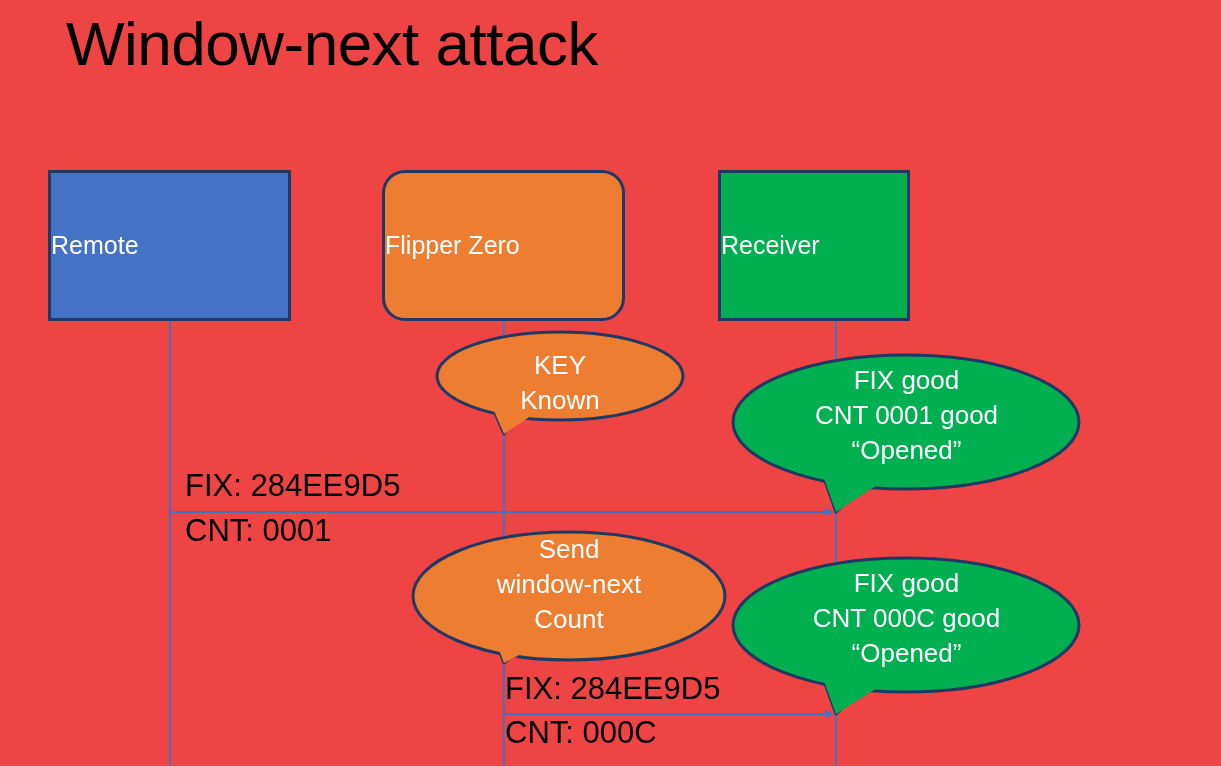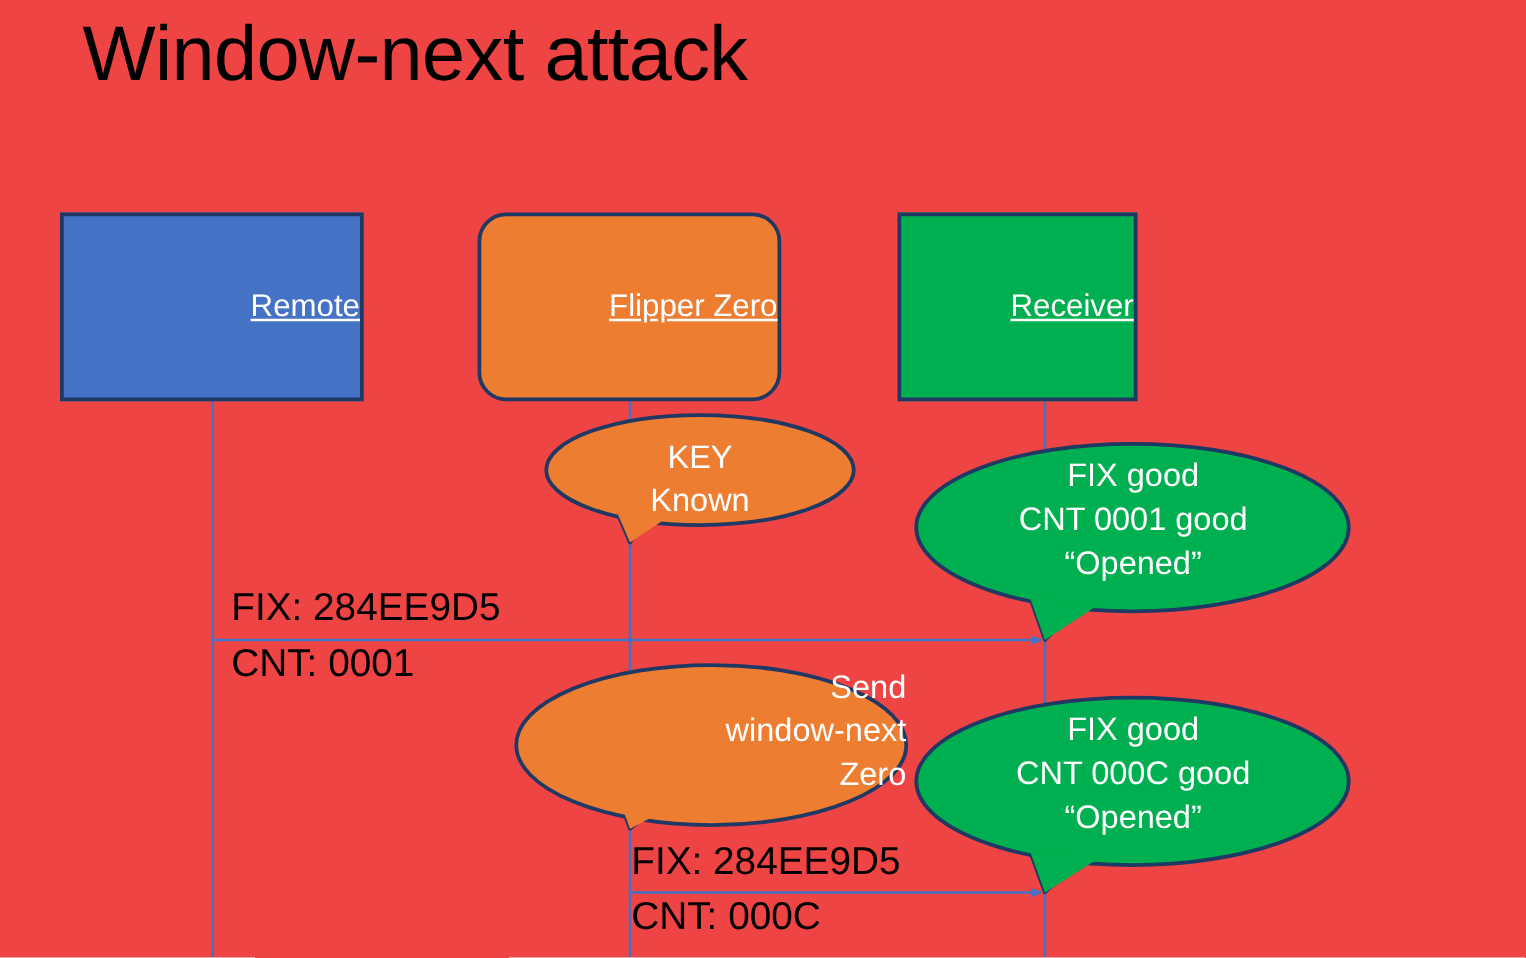--- a/index.html
+++ b/index.html
@@ -37,39 +37,38 @@
     left: 0; top: 0;
     width: 1221px;
     height: 766px;
   }
   .actor-box {
     position: absolute;
     box-sizing: border-box;
     border: 3px solid #1F3864;
     display: flex;
     align-items: center;
-    justify-content: flex-end;
+    justify-content: flex-start;
     color: #ffffff;
     font-size: 25px;
-    text-decoration: underline;
   }
   #actor-remote   { left: 48px;  top: 170px; width: 243px; height: 151px; background: #4472C4; }
   #actor-flipper  { left: 382px; top: 170px; width: 243px; height: 151px; background: #ED7D31; border-radius: 23px; }
   #actor-receiver { left: 718px; top: 170px; width: 192px; height: 151px; background: #00B050; }
 
   .callout-text {
     position: absolute;
     color: #ffffff;
     text-align: center;
     font-size: 26px;
     line-height: 35px;
     pointer-events: none;
   }
   #callout-key-text       { left: 437px; top: 348px; width: 246px; }
-  #callout-send-text      { left: 413px; top: 532px; width: 312px; text-align: right; }
+  #callout-send-text      { left: 413px; top: 532px; width: 312px; }
   #callout-recv1-text     { left: 733px; top: 363px; width: 347px; }
   #callout-recv2-text     { left: 733px; top: 566px; width: 347px; }
 
   .msg-label {
     position: absolute;
     color: #000000;
     font-size: 31px;
     line-height: 30px;
     white-space: nowrap;
   }
@@ -145,21 +144,21 @@
 
   <div class="callout-text" id="callout-recv1-text">
     <div>FIX good</div>
     <div>CNT 0001 good</div>
     <div>“Opened”</div>
   </div>
 
   <div class="callout-text" id="callout-send-text">
     <div>Send</div>
     <div>window-next</div>
-    <div>Zero</div>
+    <div>Count</div>
   </div>
 
   <div class="callout-text" id="callout-recv2-text">
     <div>FIX good</div>
     <div>CNT 000C good</div>
     <div>“Opened”</div>
   </div>
 
   <div class="msg-label" id="msg1-fix">FIX: 284EE9D5</div>
   <div class="msg-label" id="msg1-cnt">CNT: 0001</div>

